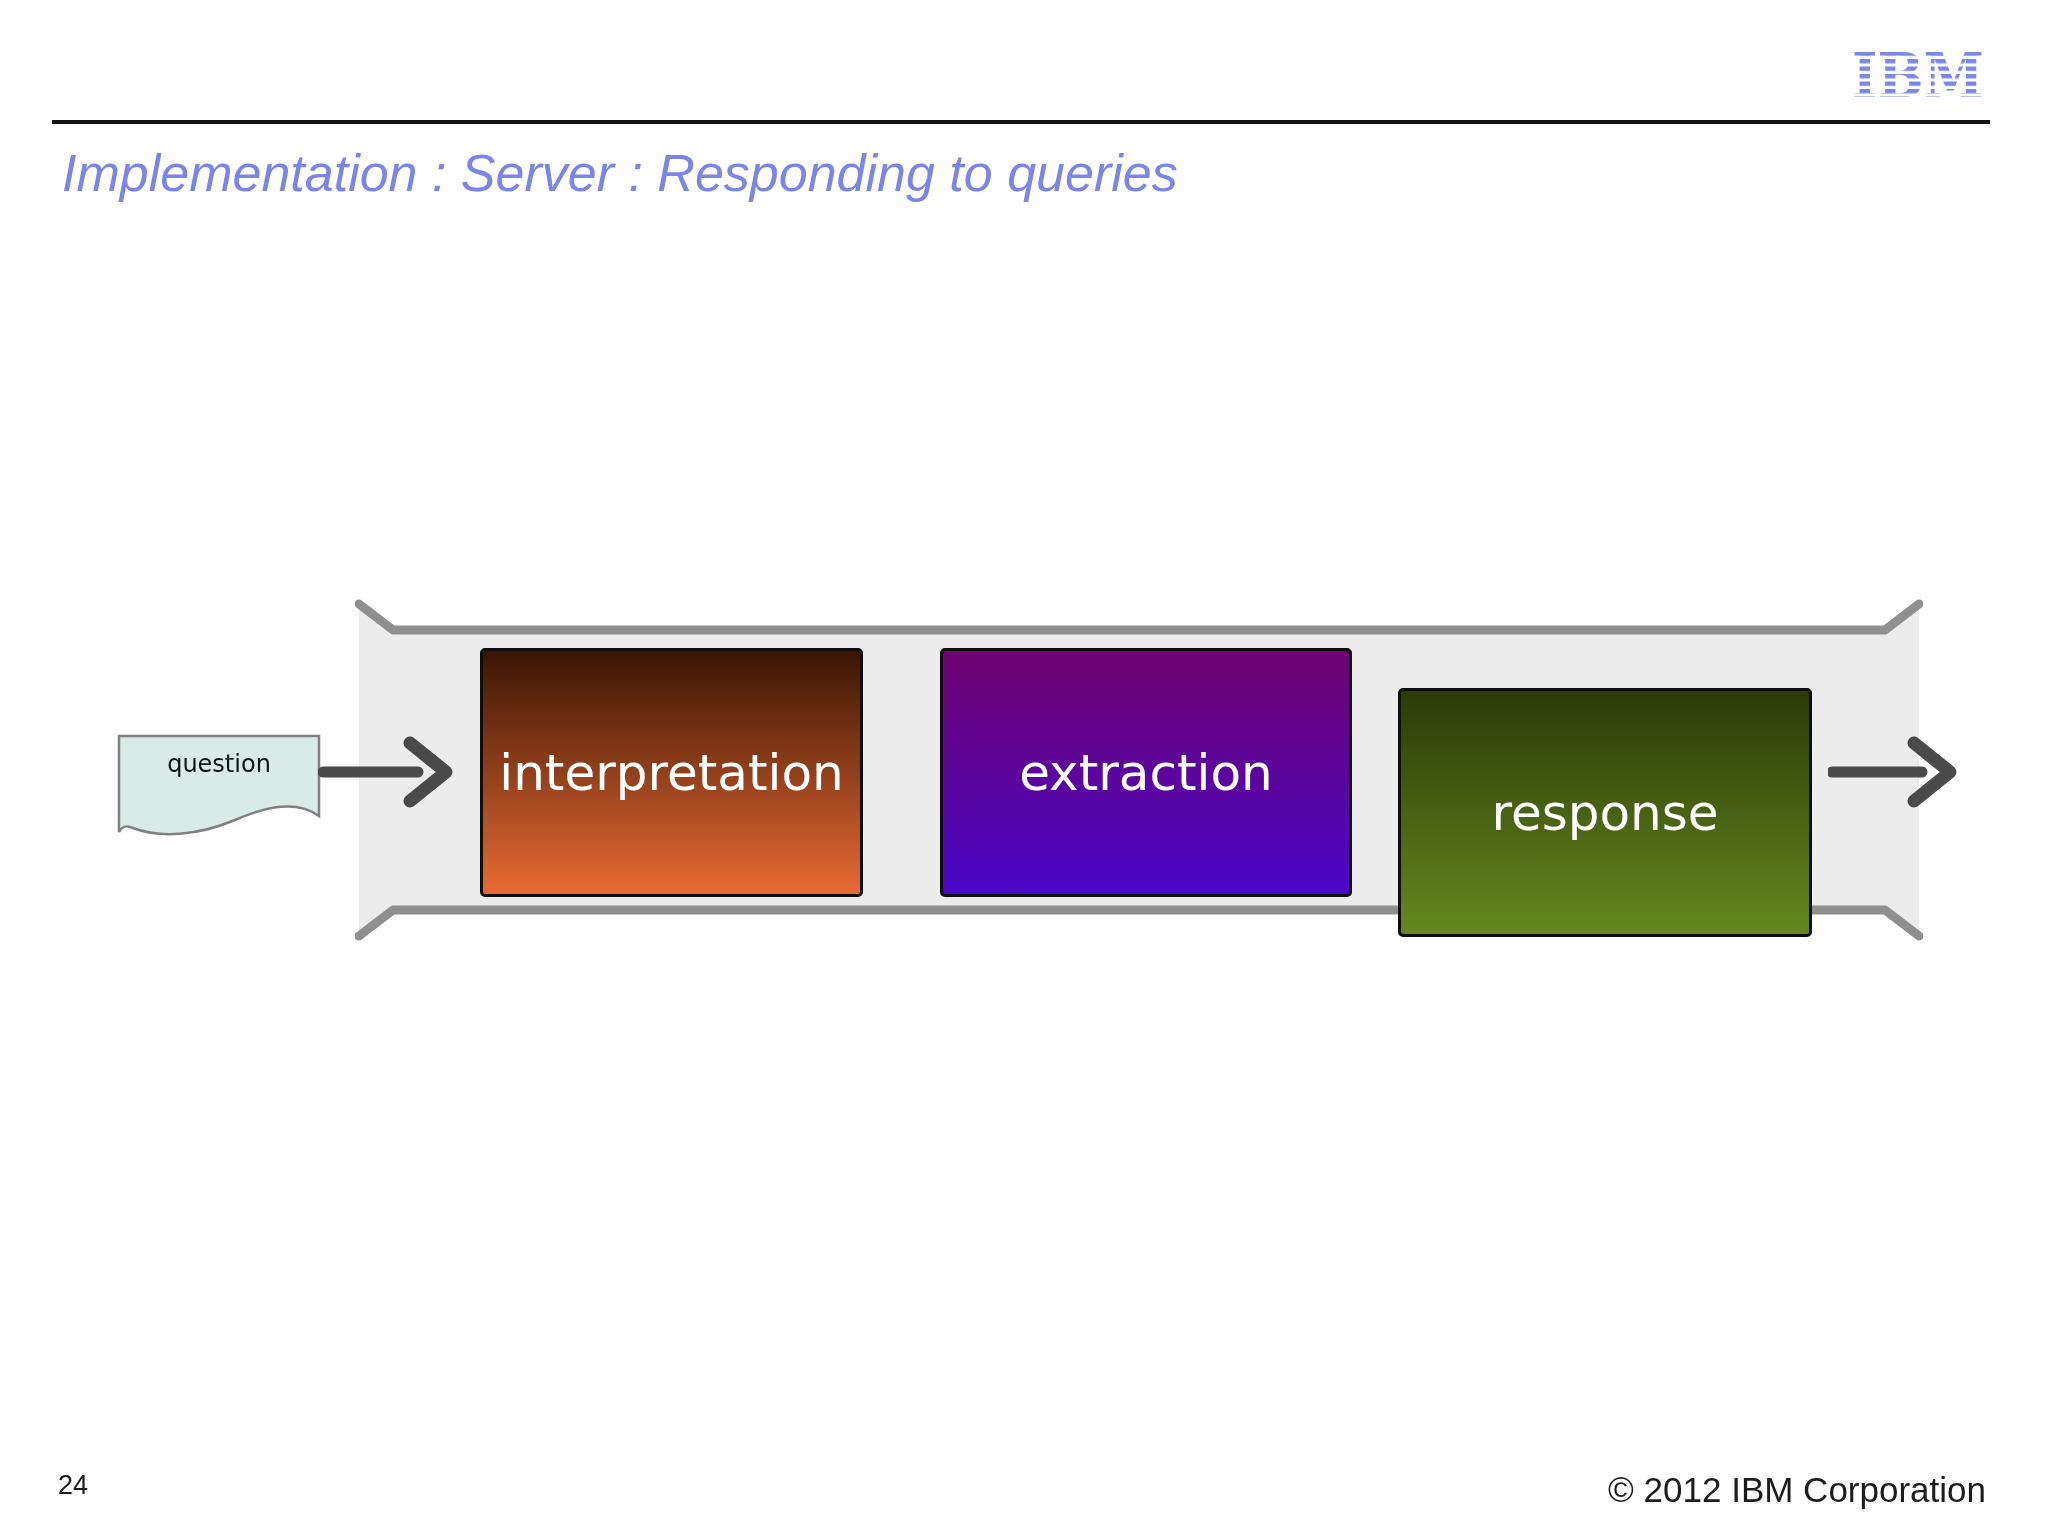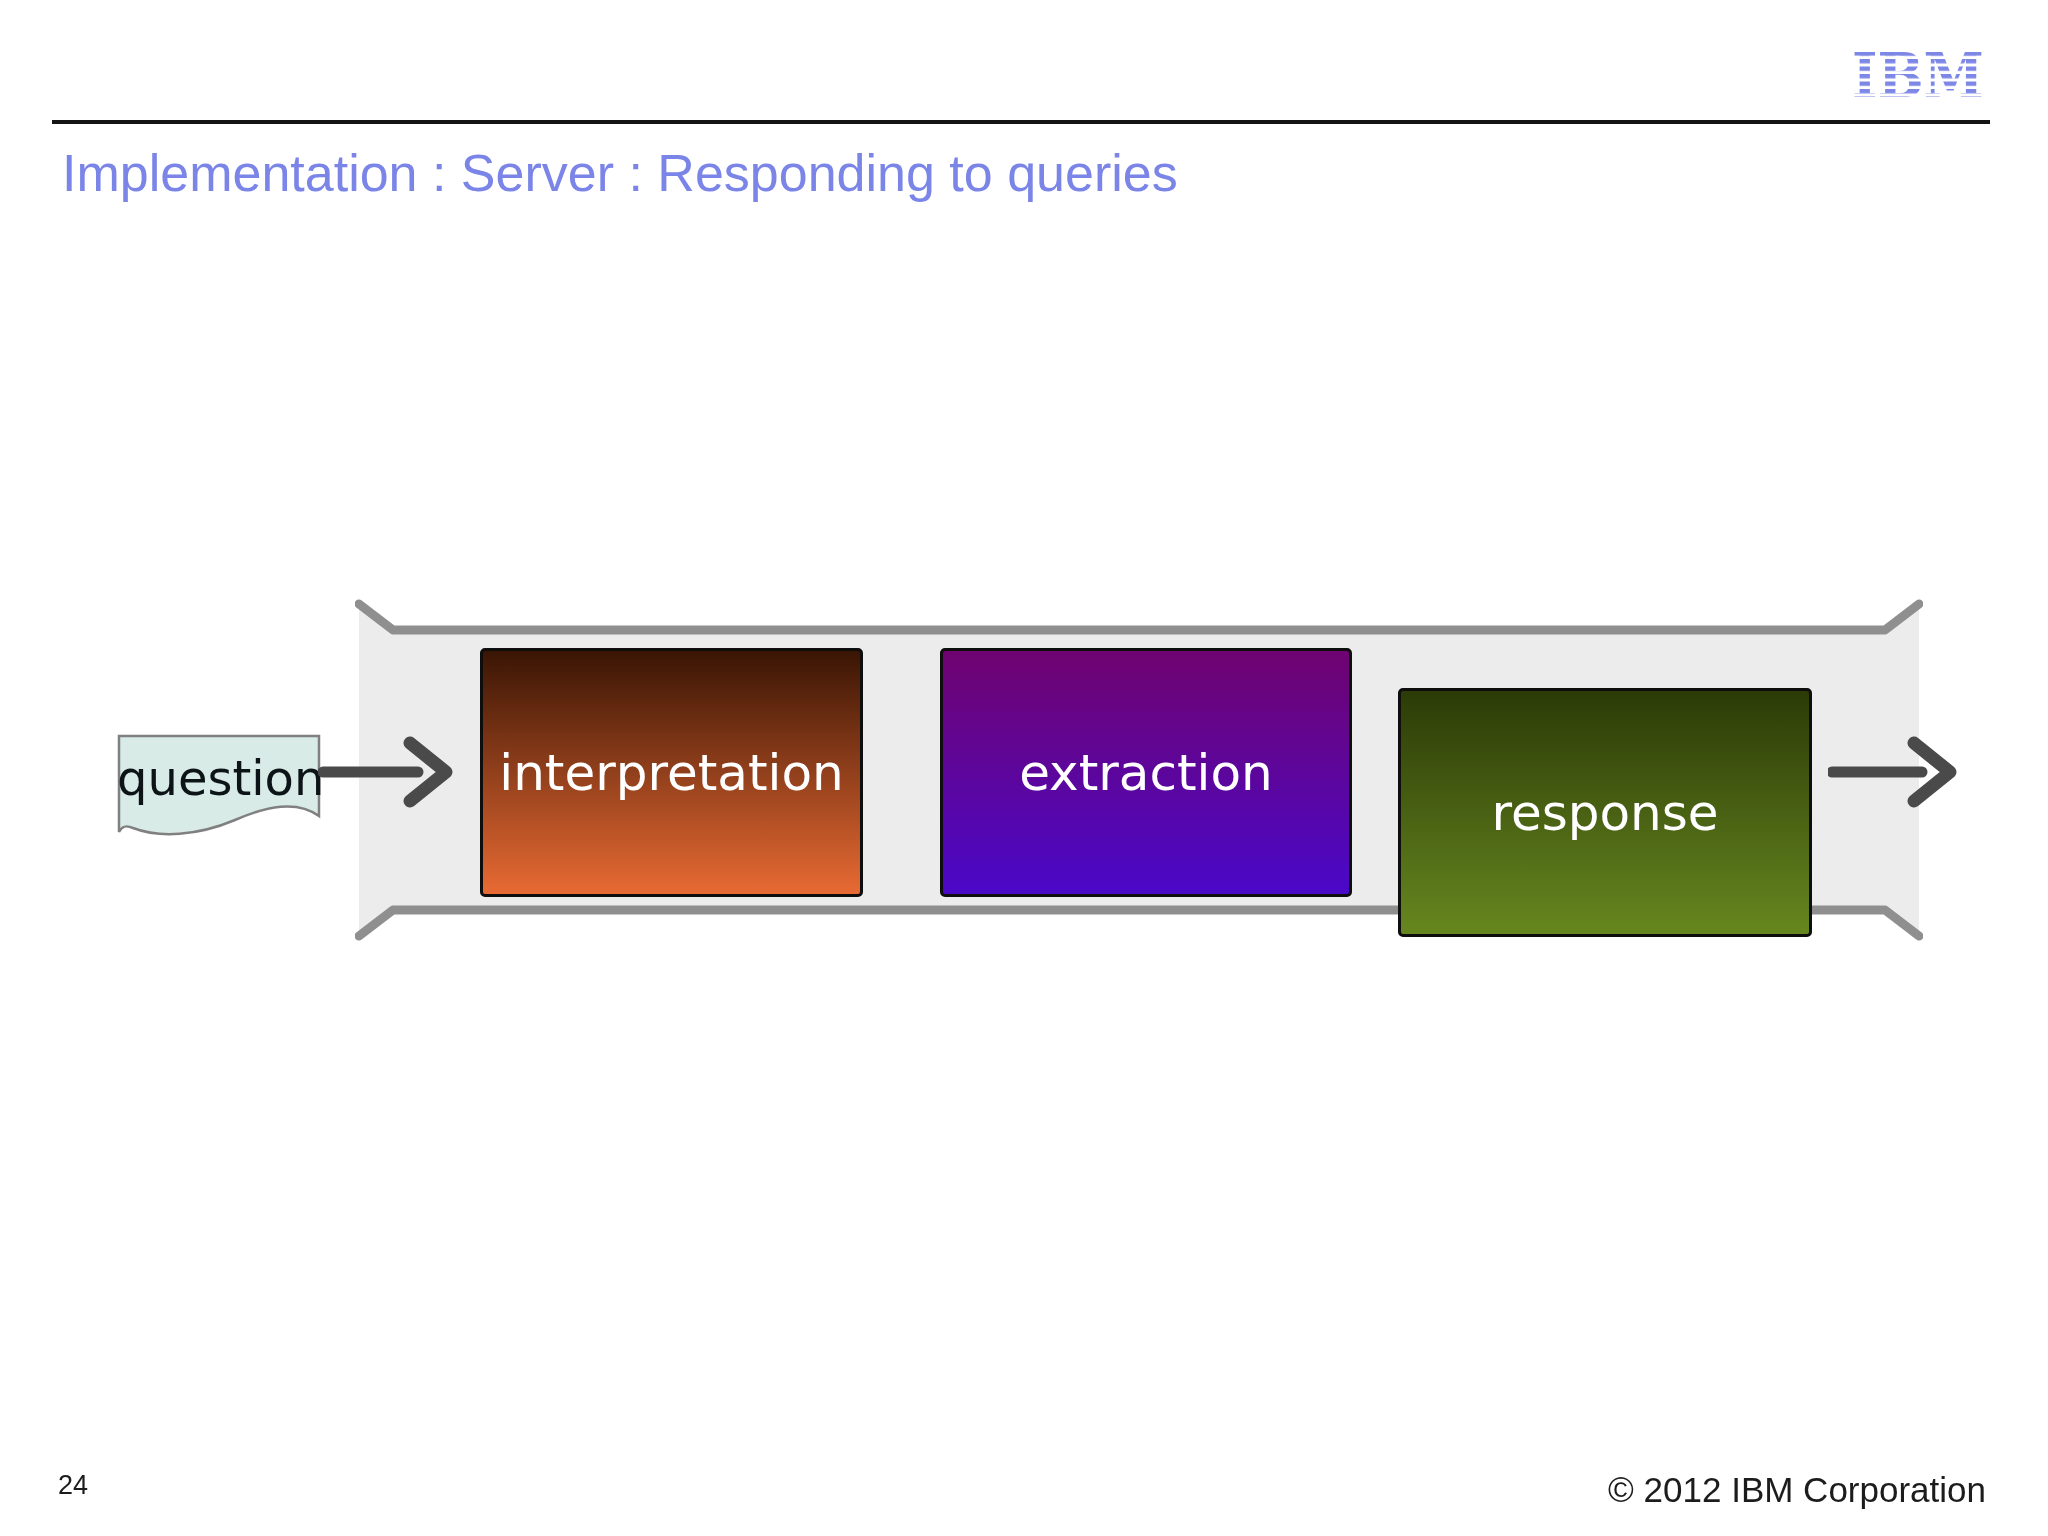--- a/index.html
+++ b/index.html
@@ -9,37 +9,37 @@
   }
   
   .header-rule{
     position:absolute;left:52px;top:120px;width:1938px;height:4px;
     background:#141414;
   }
   .ibm-logo{position:absolute;left:1852px;top:44px;width:134px;height:60px;}
   .slide-title{
     position:absolute;left:62px;top:144px;width:1700px;
     font-size:52px;line-height:1.15;color:var(--title-color,#7b85e8);
-    letter-spacing:0px;white-space:nowrap;
+    letter-spacing:0px;white-space:nowrap;font-style:italic;
   }
   
   .band-svg{position:absolute;left:355px;top:598px;width:1568px;height:344px;}
   .stage-box{
     position:absolute;top:648px;height:249px;box-sizing:border-box;
     border:3px solid #0e0e0e;border-radius:5px;
     display:flex;align-items:center;justify-content:center;
     color:#ffffff;font-size:50px;font-family:"DejaVu Sans",sans-serif;
   }
   .stage-interpretation{left:480px;width:383px;}
   .stage-extraction{left:940px;width:412px;}
   .stage-response{left:1398px;width:414px;margin-top:40px;}
   .question-shape{position:absolute;left:117px;top:734px;width:204px;height:112px;}
   .question-label{
     position:absolute;left:117px;top:750px;width:204px;text-align:center;
-    font-size:48px;color:#0c1418;font-family:"DejaVu Sans",sans-serif;
+    font-size:24px;color:#0c1418;font-family:"DejaVu Sans",sans-serif;
   }
   .arrow-svg{position:absolute;}
   .arrow-in{left:318px;top:728px;width:136px;height:88px;}
   .arrow-out{left:1828px;top:728px;width:130px;height:88px;}
   
   .page-number{
     position:absolute;left:58px;top:1470px;font-size:27px;color:#1c1c1c;
   }
   .copyright{
     position:absolute;right:62px;top:1470px;font-size:35px;color:#1c1c1c;

